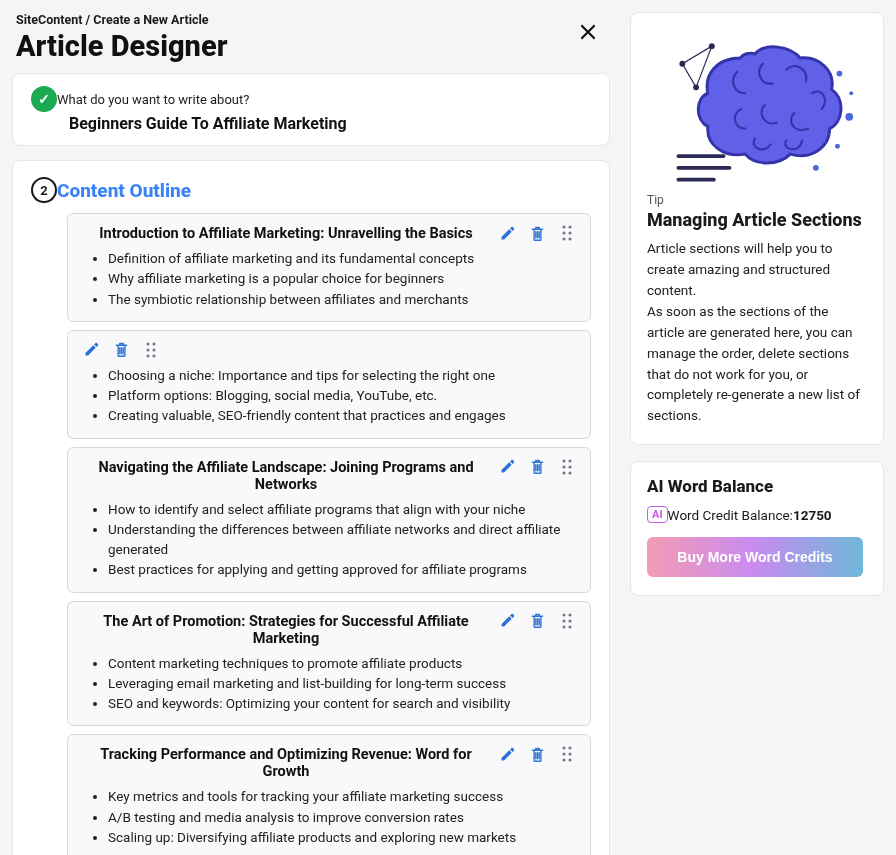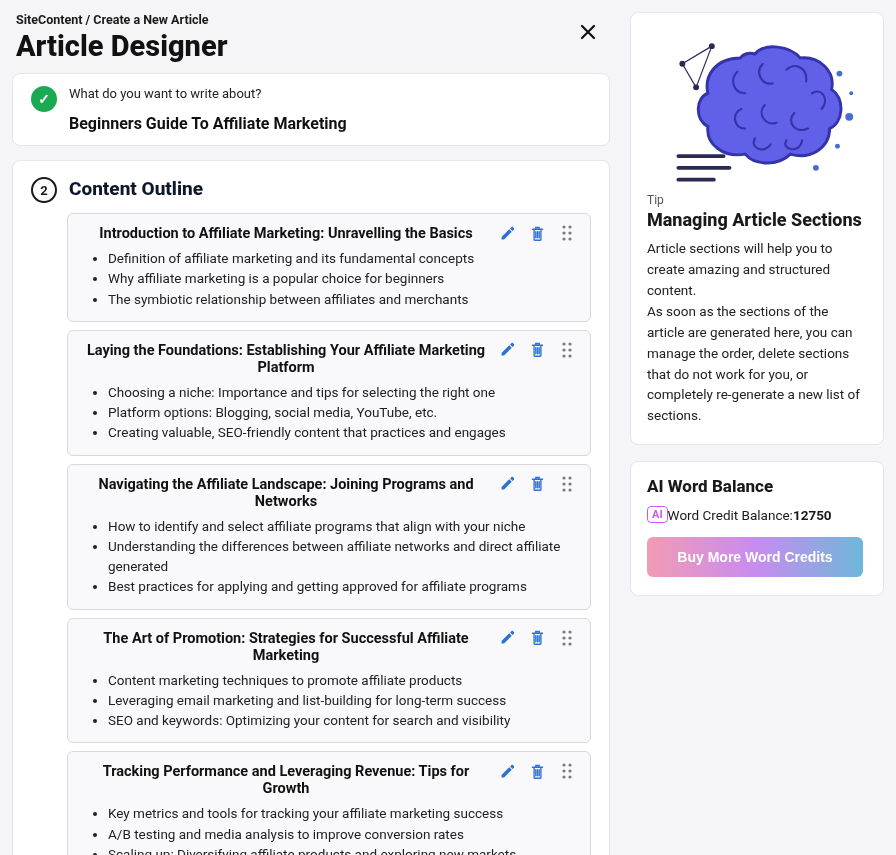--- a/index.html
+++ b/index.html
@@ -48,22 +48,21 @@
   
   .card {
     background: #fff;
     border: 1px solid #e5e5ea;
     border-radius: 8px;
     padding: 16px 18px;
     margin-bottom: 14px;
   }
   .step-head {
     display: flex;
-    align-items: flex-start;
-    gap: 12px;
+    align-items: center;
     margin-bottom: 4px;
   }
   .step-badge {
     width: 26px; height: 26px;
     border: 2px solid #1a1a1a;
     border-radius: 50%;
     display: flex; align-items: center; justify-content: center;
     font-weight: 700;
     font-size: 13px;
   }
@@ -80,21 +79,21 @@
   .step-value {
     font-size: 16px;
     font-weight: 700;
     color: #111;
     margin-left: 38px;
     margin-top: -2px;
   }
   .step-title {
     font-size: 19px;
     font-weight: 800;
-    color: #0f172a;
+    color: #3b82f6;
   }
 
   
   .outline-list { margin-top: 10px; padding-left: 36px; }
   .section {
     border: 1px solid #d8d8df;
     background: #f9f9fb;
     border-radius: 6px;
     padding: 10px 14px 12px 14px;
     margin-bottom: 8px;
@@ -256,21 +255,20 @@
               </div>
             </div>
             <ul>
               <li>Definition of affiliate marketing and its fundamental concepts</li>
               <li>Why affiliate marketing is a popular choice for beginners</li>
               <li>The symbiotic relationship between affiliates and merchants</li>
             </ul>
           </div>
           <div class="section">
             <div class="section-head">
-              <div class="section-title">Laying the Foundations: Establishing Your Affiliate Marketing Platform</div>
               <div class="section-actions">
                 <span class="icon-btn pencil">
                   <svg width="17" height="17" viewBox="0 0 20 20">
                     <path d="M3 14 L12 5 L15 8 L6 17 L3 17 Z M13 4 L16 7 L17.5 5.5 C18 5 18 4 17.5 3.5 L16.5 2.5 C16 2 15 2 14.5 2.5 Z" fill="currentColor"></path>
                   </svg>
                 </span>
                 <span class="icon-btn trash">
                   <svg width="17" height="17" viewBox="0 0 20 20">
                     <path d="M6 6 L6 17 C6 17.5 6.5 18 7 18 L13 18 C13.5 18 14 17.5 14 17 L14 6 M4 5 L16 5 M8 5 L8 3 L12 3 L12 5 M8 8 L8 15 M10 8 L10 15 M12 8 L12 15" fill="none" stroke="currentColor" stroke-width="1.6" stroke-linecap="round"></path>
                   </svg>
@@ -352,21 +350,21 @@
               </div>
             </div>
             <ul>
               <li>Content marketing techniques to promote affiliate products</li>
               <li>Leveraging email marketing and list-building for long-term success</li>
               <li>SEO and keywords: Optimizing your content for search and visibility</li>
             </ul>
           </div>
           <div class="section">
             <div class="section-head">
-              <div class="section-title">Tracking Performance and Leveraging Revenue: Tips for Growth</div>
+              <div class="section-title">Tracking Performance and Optimizing Revenue: Word for Growth</div>
               <div class="section-actions">
                 <span class="icon-btn pencil">
                   <svg width="17" height="17" viewBox="0 0 20 20">
                     <path d="M3 14 L12 5 L15 8 L6 17 L3 17 Z M13 4 L16 7 L17.5 5.5 C18 5 18 4 17.5 3.5 L16.5 2.5 C16 2 15 2 14.5 2.5 Z" fill="currentColor"></path>
                   </svg>
                 </span>
                 <span class="icon-btn trash">
                   <svg width="17" height="17" viewBox="0 0 20 20">
                     <path d="M6 6 L6 17 C6 17.5 6.5 18 7 18 L13 18 C13.5 18 14 17.5 14 17 L14 6 M4 5 L16 5 M8 5 L8 3 L12 3 L12 5 M8 8 L8 15 M10 8 L10 15 M12 8 L12 15" fill="none" stroke="currentColor" stroke-width="1.6" stroke-linecap="round"></path>
                   </svg>

